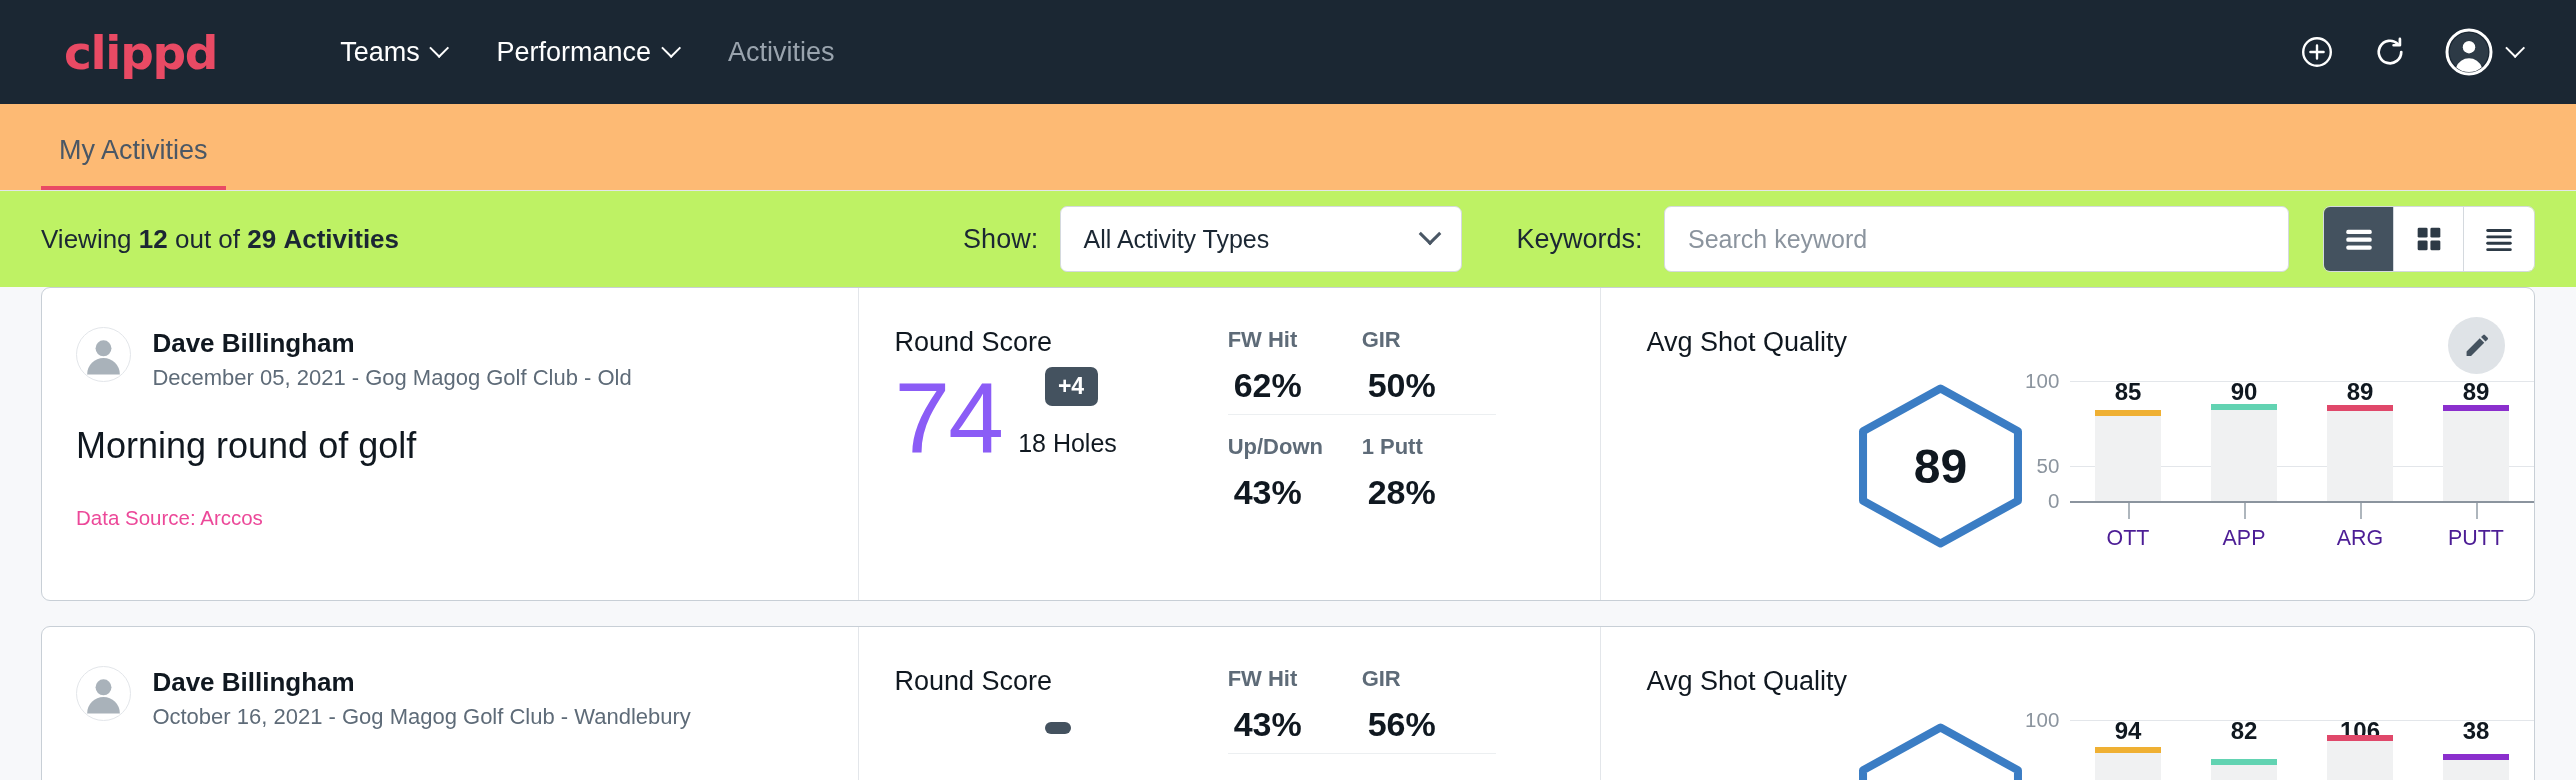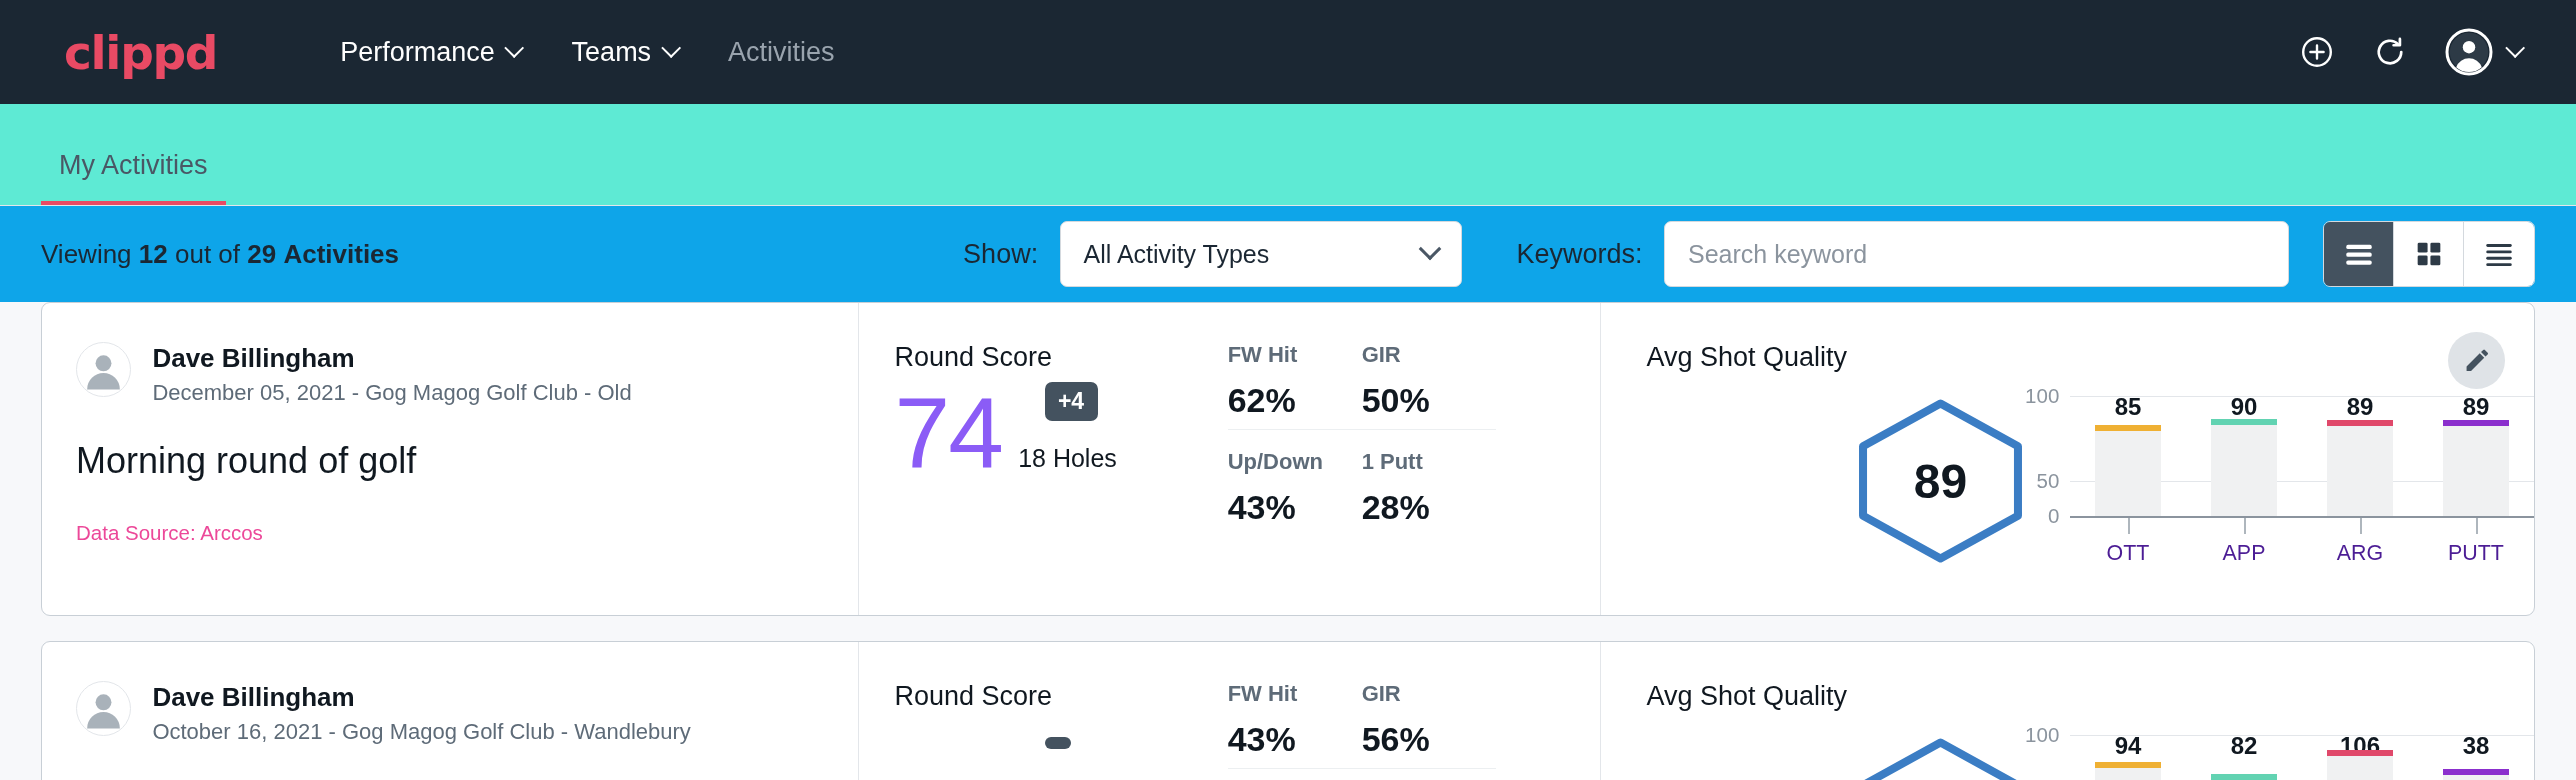--- a/index.html
+++ b/index.html
@@ -48,43 +48,43 @@
   }
   .nav-right {
     margin-left: auto;
     display: flex; align-items: center; gap: 37px;
   }
   .icon-btn { cursor: pointer; display: flex; align-items: center; justify-content: center; }
   .avatar-wrap { display: flex; align-items: center; gap: 14.3px; cursor: pointer; }
 
   
   .tabbar {
-    height: 102px;
-    background: #5eead4;
+    height: 87px;
+    background: #fdba74;
     display: flex;
     align-items: flex-end;
     padding-left: 41px;
     border-bottom: 0.9px solid #e3e6ea;
   }
   .tab {
     font-size: 27px;
     color: #4a5765;
     padding: 0 18px 19.6px 18px;
     border-bottom: 4.5px solid #e94a64;
     cursor: pointer;
     white-space: nowrap;
   }
 
   
   .filterbar {
     height: 96px;
     display: flex;
     align-items: center;
     padding: 0 41px;
-    background: #0ea5e9;
+    background: #bef264;
   }
   .viewing { font-size: 26px; color: #1b2733; white-space: nowrap; }
   .viewing b { font-weight: bold; }
   .filter-mid { margin-left: auto; display: flex; align-items: center; }
   .lbl { font-size: 27px; color: #1b2733; margin-right: 21.4px; white-space: nowrap; }
   .select {
     width: 402px; height: 66px;
     background: #ffffff;
     border: 0.9px solid #d4d9de;
     border-radius: 7.1px;
@@ -190,21 +190,21 @@
     padding: 6.2px 13.4px;
     position: absolute;
     left: 150px; top: -3.6px;
   }
   .score-holes { font-size: 25px; color: #101820; margin-left: 16px; padding-bottom: 7.1px; }
 
   .stat-grid { display: grid; grid-template-columns: 134px 134px; }
   .stat-cell { padding-bottom: 9px; }
   .stat-cell.top { border-bottom: 1.8px solid #eceff1; margin-bottom: 19.6px; padding-right: 30px; }
   .stat-lab { font-size: 22px; color: #5e6b78; white-space: nowrap; font-weight: bold; }
-  .stat-val { font-size: 34px; font-weight: bold; color: #101820; margin-top: 12.5px; }
+  .stat-val { font-size: 34px; font-weight: bold; color: #101820; margin-top: 12.5px; margin-left: 6px; }
 
   .col-quality { flex: 1; padding: 39px 0 0 45px; display: flex; flex-direction: row; }
   .quality-body { display: flex; align-items: center; margin-top: 5.4px; }
   .hexwrap { position: relative; width: 187px; height: 170px; flex: 0 0 auto; }
   .hexnum {
     position: absolute; inset: 0;
     display: flex; align-items: center; justify-content: center;
     font-size: 48px; font-weight: bold; color: #101820;
   }
 
@@ -242,25 +242,25 @@
   }
 </style>
 </head>
 <body>
 
 <div class="topnav">
   <div class="logo">clippd</div>
 
   <div class="nav-items">
     <div class="nav-item">
+      <span>Teams</span>
+      <span class="chev"></span>
+    </div>
+    <div class="nav-item">
       <span>Performance</span>
-      <span class="chev"></span>
-    </div>
-    <div class="nav-item">
-      <span>Teams</span>
       <span class="chev"></span>
     </div>
     <div class="nav-item dim">
       <span>Activities</span>
     </div>
   </div>
 
   <div class="nav-right">
     <div class="icon-btn">
       <svg width="36" height="36" viewBox="0 0 24 24" fill="none" stroke="#ffffff" stroke-width="1.6">

